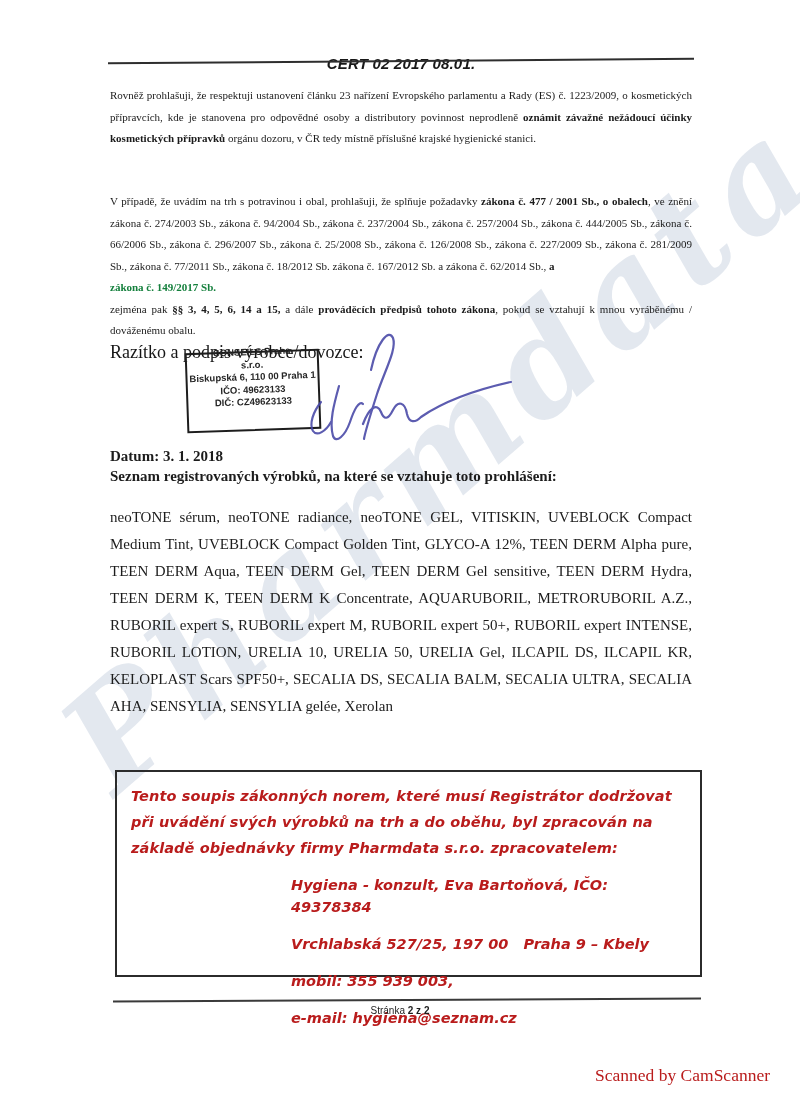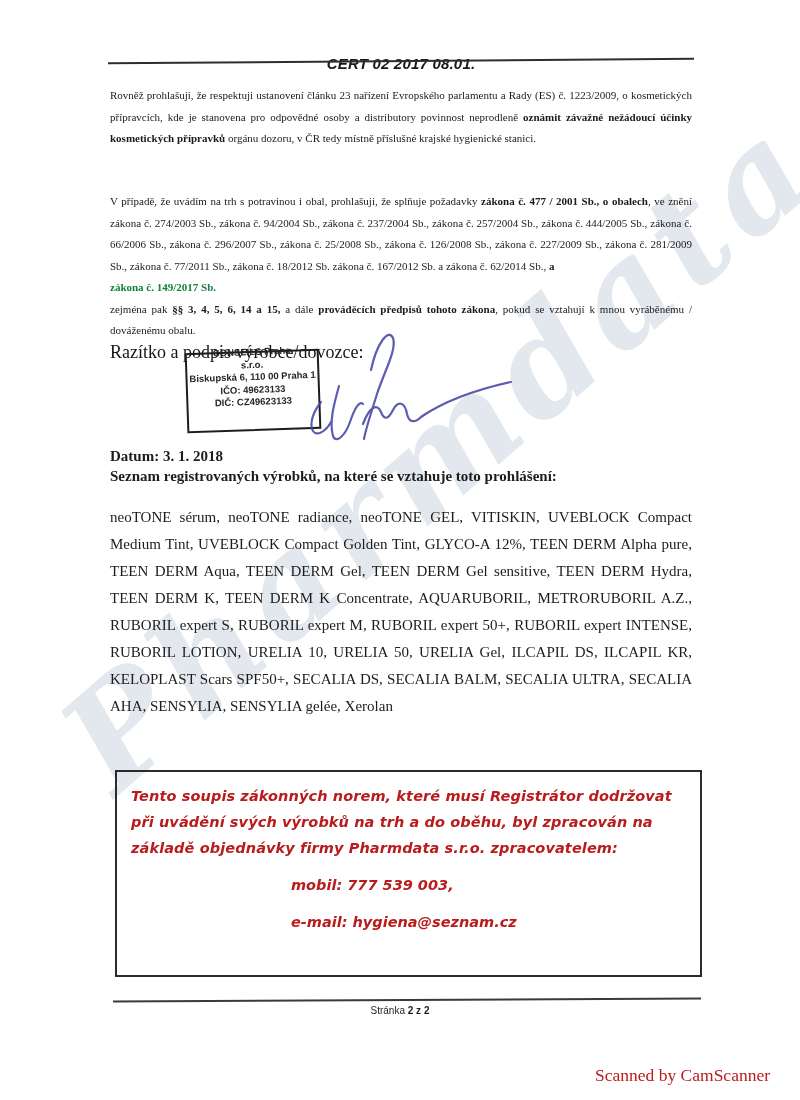--- a/index.html
+++ b/index.html
@@ -108,21 +108,23 @@
     </svg>
 
     <div class="abs datum">Datum: 3. 1. 2018</div>
 
     <div class="abs prod-head">Seznam registrovaných výrobků, na které se vztahuje toto prohlášení:</div>
     <div class="abs prod-list">neoTONE sérum, neoTONE radiance, neoTONE GEL, VITISKIN, UVEBLOCK Compact Medium Tint, UVEBLOCK Compact Golden Tint, GLYCO-A 12%, TEEN DERM Alpha pure, TEEN DERM Aqua, TEEN DERM Gel, TEEN DERM Gel sensitive, TEEN DERM Hydra, TEEN DERM K, TEEN DERM K Concentrate, AQUARUBORIL, METRORUBORIL A.Z., RUBORIL expert S, RUBORIL expert M, RUBORIL expert 50+, RUBORIL expert INTENSE, RUBORIL LOTION, URELIA 10, URELIA 50, URELIA Gel, ILCAPIL DS, ILCAPIL KR, KELOPLAST Scars SPF50+, SECALIA DS, SECALIA BALM, SECALIA ULTRA, SECALIA AHA, SENSYLIA, SENSYLIA gelée, Xerolan</div>
 
     <div class="abs notice">
       <div class="notice-intro">Tento soupis zákonných norem, které musí Registrátor dodržovat při uvádění svých výrobků na trh a do oběhu, byl zpracován na základě objednávky firmy Pharmdata s.r.o. zpracovatelem:</div>
       <div class="notice-lines">
-        <div class="notice-line">mobil: 777 539 003,</div>
+        <div class="notice-line">Hygiena - konzult, Eva Bartoňová, IČO:  49378384</div>
+        <div class="notice-line">Vrchlabská 527/25, 197 00   Praha 9 – Kbely</div>
+        <div class="notice-line">mobil: 355 939 003,</div>
         <div class="notice-line">e-mail: hygiena@seznam.cz</div>
       </div>
     </div>
 
     <div class="abs foot-rule"></div>
     <div class="abs foot-page"><span>Stránka </span><span class="seg-b">2 z 2</span></div>
 
     <div class="abs camscanner">Scanned by CamScanner</div>
 
   </div>

